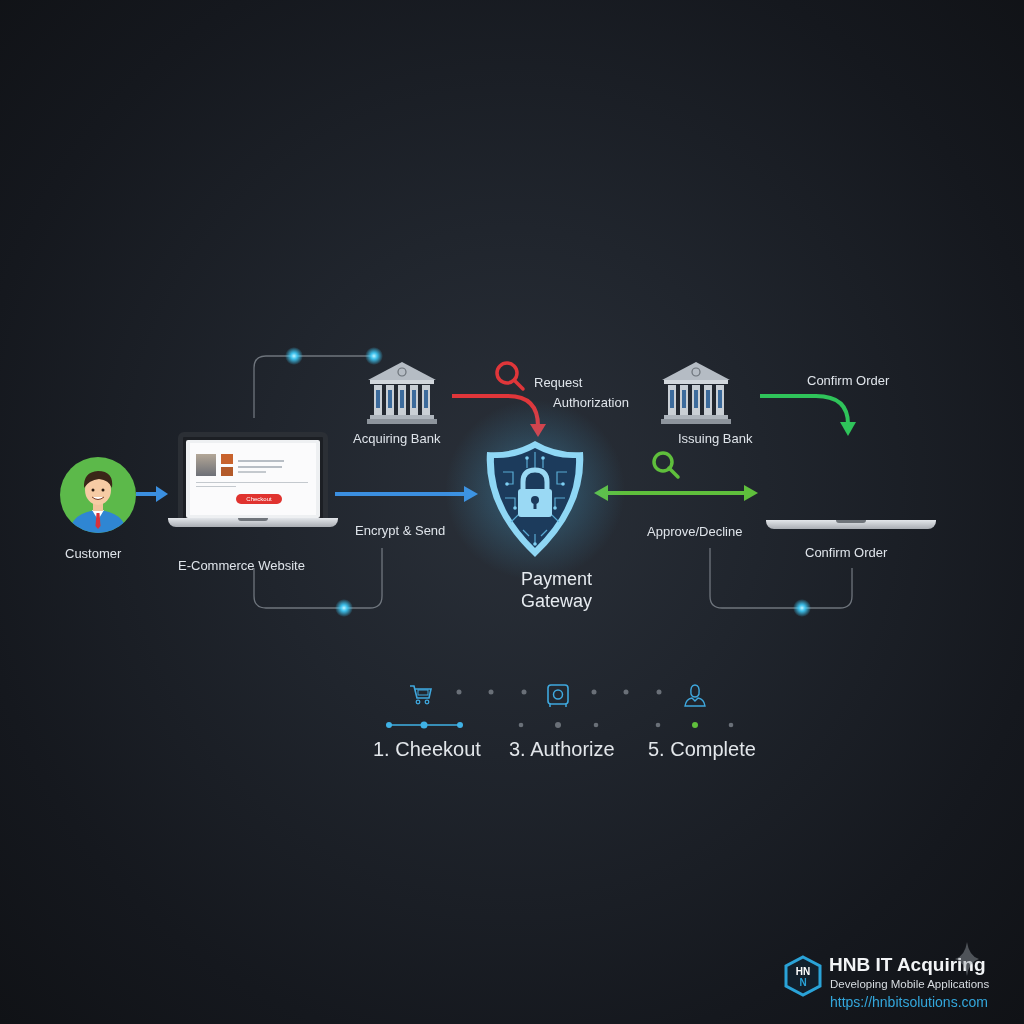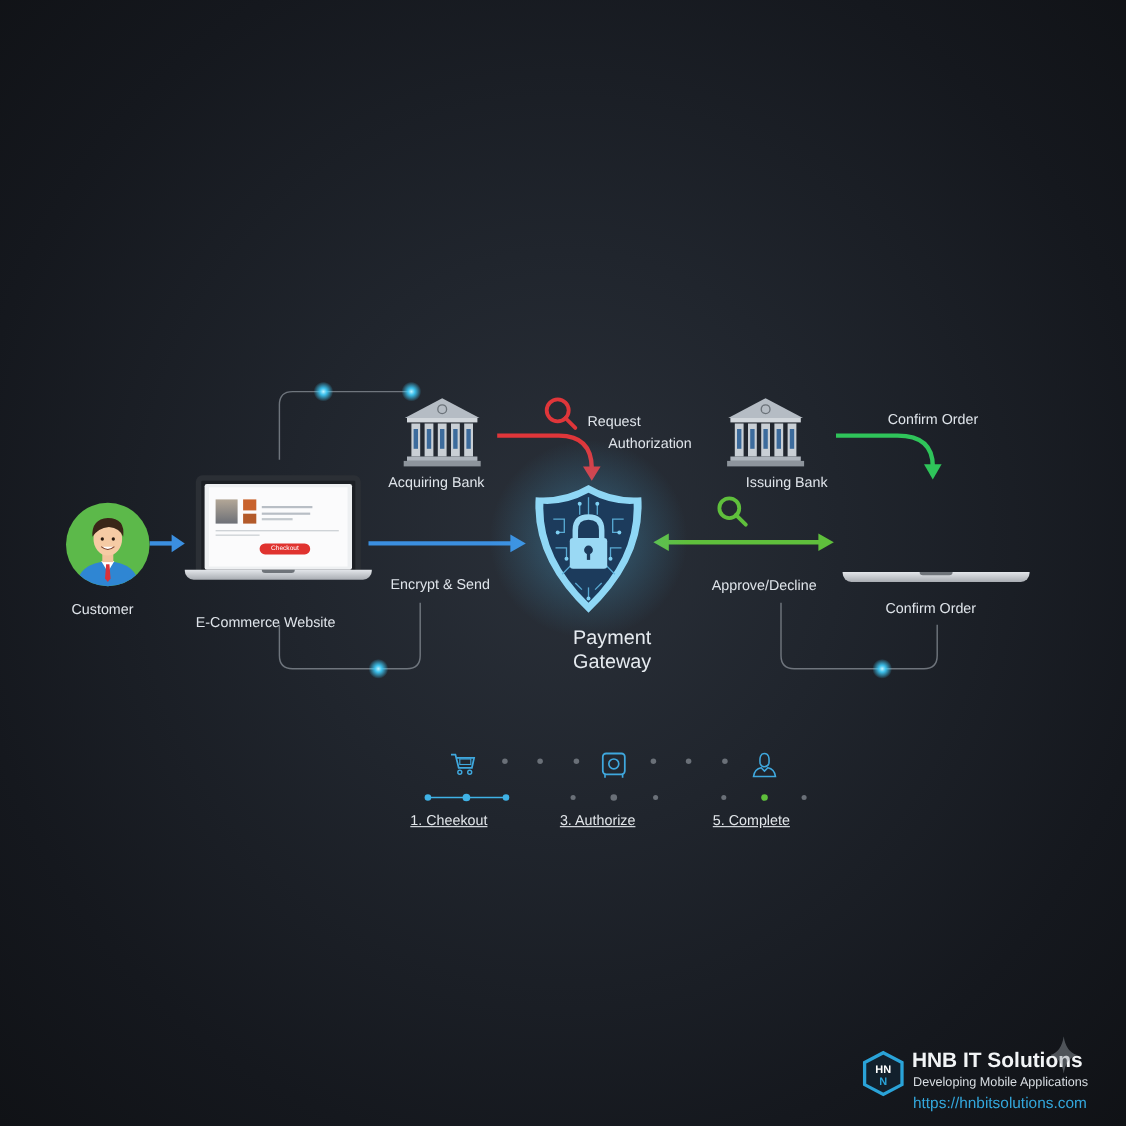--- a/index.html
+++ b/index.html
@@ -11,21 +11,21 @@
   svg.overlay{position:absolute;left:0;top:0;}
   .laptop{position:absolute;}
   .screen{position:absolute;border:5px solid #2b2f35;border-radius:6px;background:#1c1f24;}
   .screen-inner{position:absolute;left:3px;top:3px;right:3px;bottom:3px;border-radius:2px;overflow:hidden;}
   .base{position:absolute;height:9px;border-radius:0 0 8px 8px;background:linear-gradient(#e3e6ea,#a9adb3);}
   .notch{position:absolute;height:3px;background:#6f747a;border-radius:0 0 3px 3px;}
   .checkout-btn{position:absolute;background:#e0332f;color:#fff;font-size:6px;border-radius:6px;text-align:center;line-height:10px;}
   .success-title{position:absolute;font-size:12.5px;font-weight:bold;color:#f3f6f8;white-space:nowrap;}
   .bar-green{position:absolute;background:#5cb646;border-radius:2px;font-size:4px;color:#eaffea;line-height:10px;text-align:center;}
   .num-box{position:absolute;background:#ecf0f3;color:#1e4f7a;font-size:7px;font-weight:bold;text-align:center;line-height:12px;}
-  .step-label{position:absolute;font-size:13px;color:#e2e6ea;white-space:nowrap;text-decoration:underline;}
+  .step-label{position:absolute;font-size:20px;color:#e2e6ea;white-space:nowrap;}
   .brand-name{position:absolute;font-size:19px;font-weight:bold;color:#f2f4f6;white-space:nowrap;}
   .brand-tag{position:absolute;font-size:11.5px;color:#d8dde2;white-space:nowrap;}
   .brand-url{position:absolute;font-size:14px;color:#33a7dc;white-space:nowrap;}
 </style>
 </head>
 <body>
 
 <svg class="overlay" width="1024" height="1024">
   <defs>
     <radialGradient id="glow" cx="50%" cy="50%" r="50%">
@@ -287,18 +287,18 @@
 <div class="step-label" style="left:509px;top:738px;">3. Authorize</div>
 <div class="step-label" style="left:648px;top:738px;">5. Complete</div>
 
 <div class="abs" style="left:783px;top:955px;width:40px;height:42px;">
   <svg width="40" height="42" viewBox="0 0 40 42">
     <polygon points="20,2 37,11 37,31 20,40 3,31 3,11" fill="#12202c" stroke="#2aa3d8" stroke-width="3"></polygon>
     <text x="20" y="20" text-anchor="middle" font-size="10" font-weight="bold" fill="#ffffff" font-family="Liberation Sans, sans-serif">HN</text>
     <text x="20" y="31" text-anchor="middle" font-size="10" font-weight="bold" fill="#2aa3d8" font-family="Liberation Sans, sans-serif">N</text>
   </svg>
 </div>
-<div class="brand-name" style="left:829px;top:954px;">HNB IT Solutions</div>
+<div class="brand-name" style="left:829px;top:954px;">HNB IT Acquiring</div>
 <div class="brand-tag" style="left:830px;top:978px;">Developing Mobile Applications</div>
 <div class="brand-url" style="left:830px;top:994px;">https://hnbitsolutions.com</div>
 <svg class="abs" style="left:955px;top:942px;" width="24" height="34">
   <path d="M12 0 Q14 14 24 17 Q14 20 12 34 Q10 20 0 17 Q10 14 12 0 Z" fill="#9aa0a6" opacity="0.45"></path>
 </svg>
 
 </body></html>

